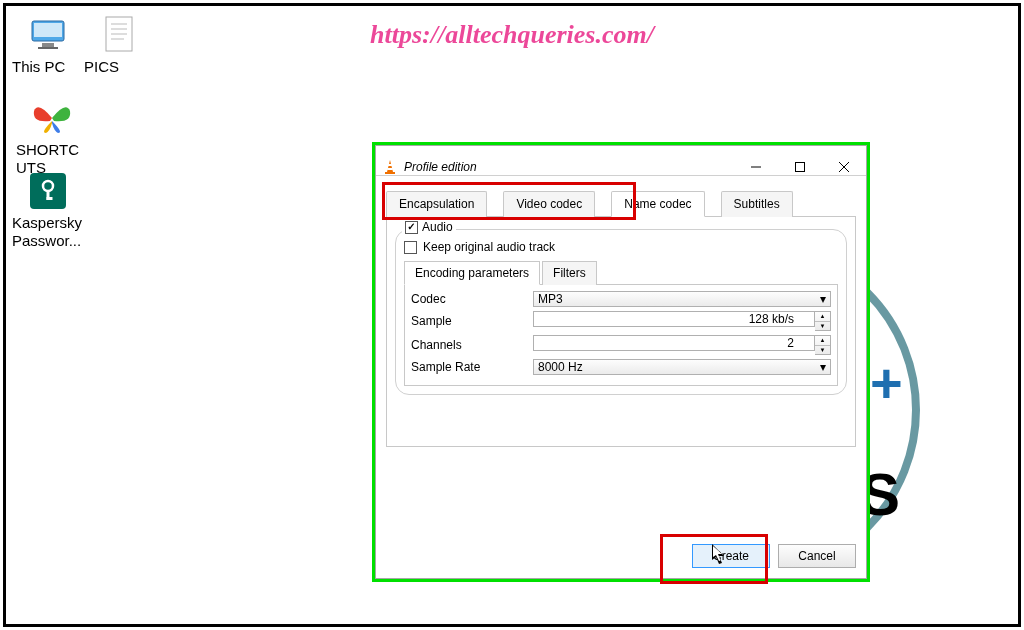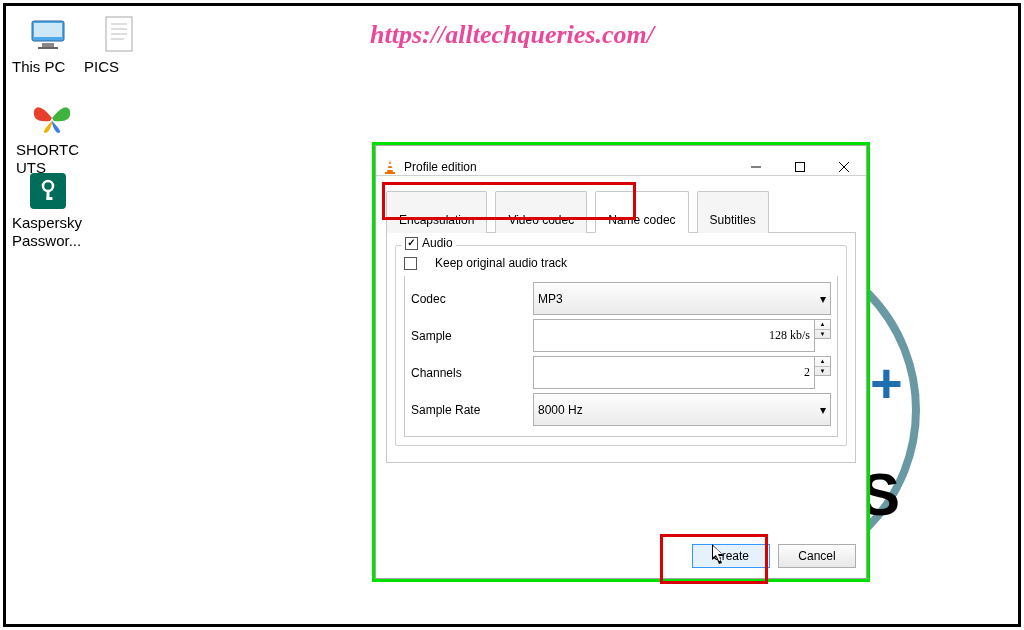--- a/index.html
+++ b/index.html
@@ -62,20 +62,21 @@
     border: 1px solid #a6a6a6;
     display: flex;
     flex-direction: column;
   }
   .titlebar {
     height: 30px;
     display: flex;
     align-items: center;
     padding: 12px 0 0 6px;
     border-bottom: 1px solid #d0d0d0;
+    font-style: italic;
   }
   .vlc-cone {
     width: 16px; height: 16px;
     margin-right: 6px;
   }
   .titlebar .title {
     flex: 1;
     font-size: 12px;
     color: #000;
   }
@@ -119,43 +120,43 @@
     height: 38px;
     border: 3px solid #d80000;
     pointer-events: none;
   }
   .tabbar {
     display: flex;
     border-bottom: 1px solid #c8c8c8;
     margin-top: 4px;
   }
   .tab {
-    padding: 21px 12px 5px;
+    padding: 5px 12px 5px;
     border: 1px solid #c8c8c8;
     border-bottom: none;
     background: #f5f5f5;
-    margin-right: 8px;
+    margin-right: 16px;
     font-size: 12px;
     position: relative;
     top: 1px;
     border-radius: 2px 2px 0 0;
   }
   .tab.active {
     background: #fff;
     border-bottom: 1px solid #fff;
   }
   .tabcontent {
     border: 1px solid #c8c8c8;
     border-top: none;
     padding: 8px 8px 12px;
     min-height: 230px;
   }
   .grp-frame {
     border: 1px solid #d0d0d0;
-    border-radius: 2px;
+    border-radius: 14px;
     position: relative;
     padding: 6px 8px 8px;
     margin-top: 4px;
   }
   .grp-frame .cb-title {
     position: absolute;
     top: -10px;
     left: 6px;
     background: #fff;
     padding: 0 3px;
@@ -172,21 +173,21 @@
     align-items: center;
     justify-content: center;
     font-size: 10px;
     line-height: 1;
   }
   .chk.checked::after { content: "✓"; color: #000; font-weight: bold; }
   .keep-row {
     margin: 4px 0 6px 0;
     display: flex;
     align-items: center;
-    gap: 18px;
+    gap: 6px;
     font-size: 12px;
   }
   .sub-tabs {
     display: flex;
     border-bottom: 1px solid #c8c8c8;
   }
   .subtab {
     padding: 4px 10px;
     border: 1px solid #c8c8c8;
     border-bottom: none;
@@ -208,42 +209,41 @@
     margin-bottom: 4px;
     gap: 40px;
   }
   .prow .plbl { width: 82px; font-size: 12px; }
   .field-wrap {
     flex: 1;
     display: flex;
   }
   .combo, .numfield {
     flex: 1;
-    height: 33px;
+    height: 16px;
     border: 1px solid #b0b0b0;
     background: #fff;
     font-size: 12px;
     display: flex;
     align-items: center;
   }
   .combo {
     padding: 0 4px;
     position: relative;
     background: linear-gradient(#fdfdfd,#ebebeb);
   }
   .combo .arrow {
     position: absolute;
     right: 4px;
     top: 50%;
     transform: translateY(-50%);
   }
   .numfield {
     justify-content: flex-end;
-    padding-right: 4px;
-    font-family: Liberation Serif, serif;
+    padding-right: 20px;
   }
   .spin {
     width: 16px;
     height: 20px;
     border: 1px solid #b0b0b0;
     border-left: none;
     display: flex;
     flex-direction: column;
     background: linear-gradient(#fdfdfd,#ebebeb);
   }
@@ -411,20 +411,24 @@
         <div class="grp-frame">
           <div class="cb-title">
             <span class="chk checked"></span>
             <span>Audio</span>
           </div>
           <div class="keep-row">
             <span class="chk"></span>
             <span>Keep original audio track</span>
           </div>
 
+          <div class="sub-tabs">
+            <div class="subtab active">Encoding parameters</div>
+            <div class="subtab">Filters</div>
+          </div>
           <div class="params">
             <div class="prow">
               <span class="plbl">Codec</span>
               <div class="field-wrap">
                 <div class="combo">
                   <span>MP3</span>
                   <span class="arrow">▾</span>
                 </div>
               </div>
             </div>

